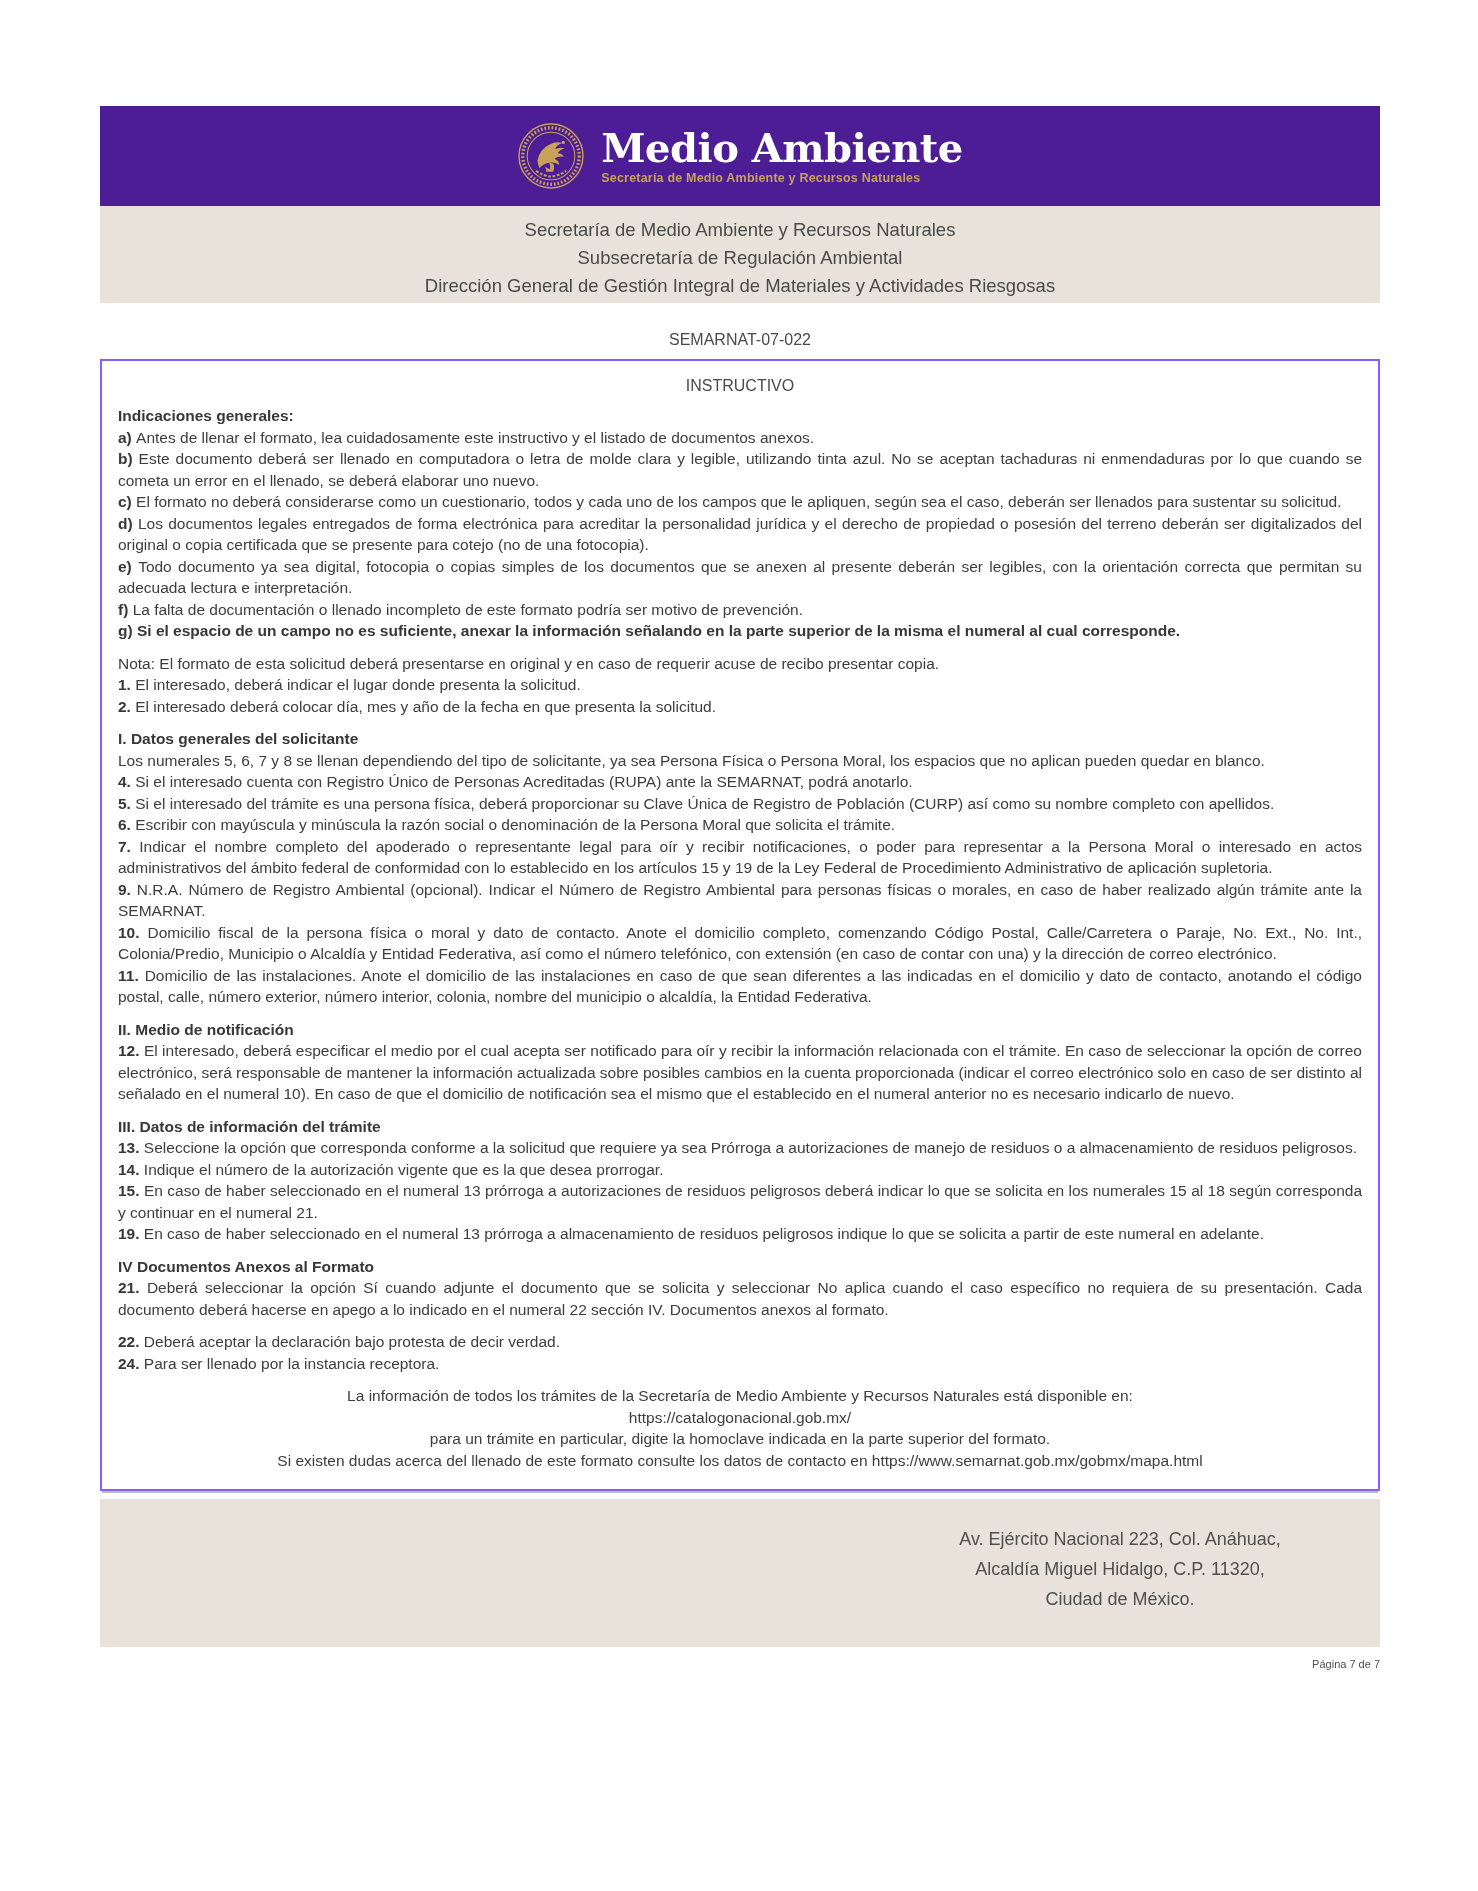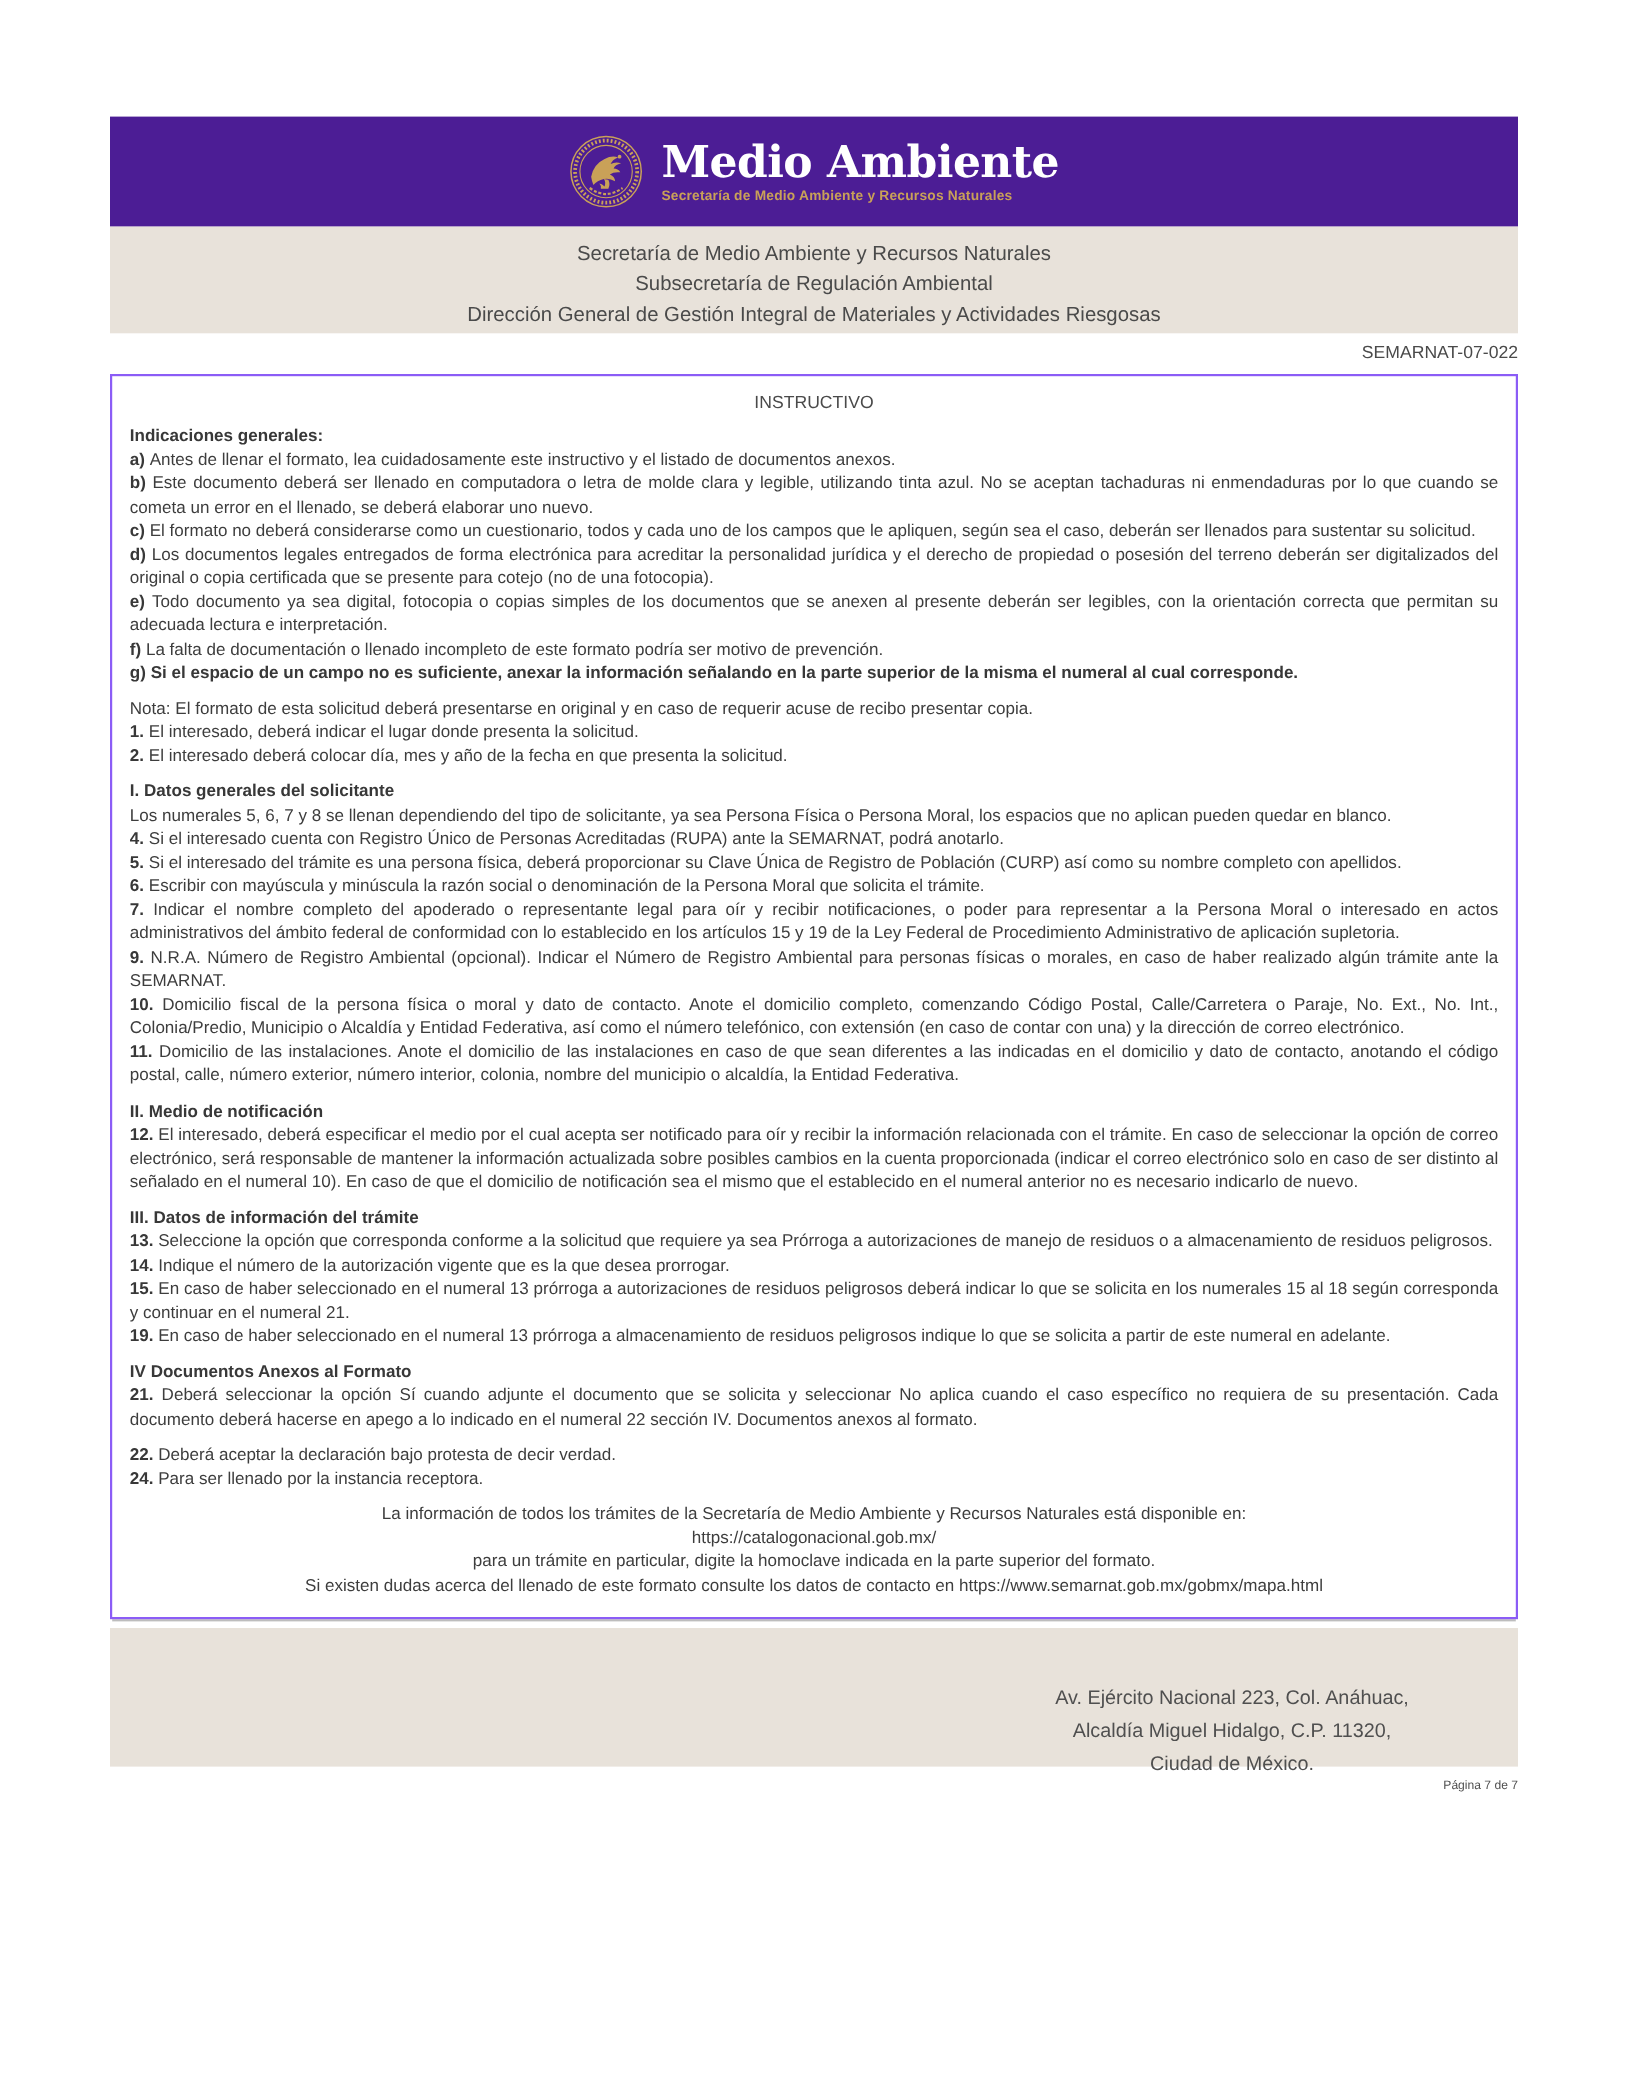--- a/index.html
+++ b/index.html
@@ -47,24 +47,24 @@
     background: #E8E2DA;
     height: 97px;
     text-align: center;
     box-sizing: border-box;
     padding-top: 10px;
   }
   .dept-line { font-size: 18.5px; line-height: 28px; color: #4a4a4a; }
 
   
   .form-code {
-    text-align: right;
+    text-align: center;
     font-size: 16px;
     color: #4a4a4a;
-    margin: 9px 0 10px 0;
+    margin: 28px 0 10px 0;
   }
 
   
   .instructivo-box {
     border: 2px solid #8b5cf6;
     box-shadow: 0 4px 0 -2px #bdbdbd;
     box-sizing: border-box;
     padding: 12px 16px 18px 16px;
     background: #ffffff;
   }
@@ -84,23 +84,23 @@
   .instructivo-body p.gap { margin-top: 11px; }
   .instructivo-body p.heading { font-weight: 700; color: #383838; }
   .instructivo-body p.bold { font-weight: 700; color: #383838; }
   .instructivo-body p.center { text-align: center; }
   .instructivo-body strong { color: #383838; }
 
   
   .footer-band {
     margin-top: 8px;
     background: #E8E2DA;
-    height: 126px;
-    box-sizing: border-box;
-    padding-top: 48px;
+    height: 148px;
+    box-sizing: border-box;
+    padding-top: 25px;
   }
   .address {
     width: 430px;
     margin-left: 805px;
     text-align: center;
     font-size: 18px;
     line-height: 30px;
     color: #4f4f4f;
   }
   .page-number {

